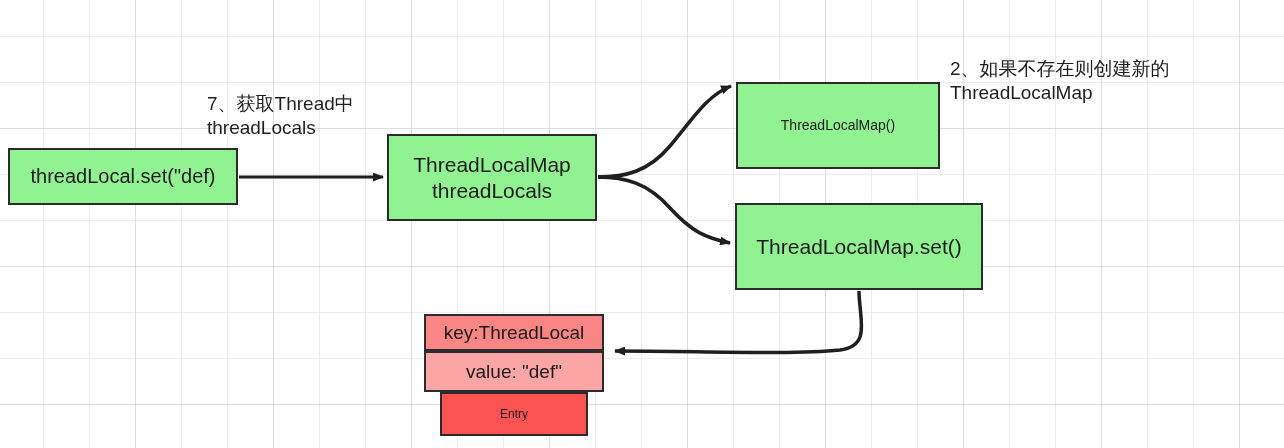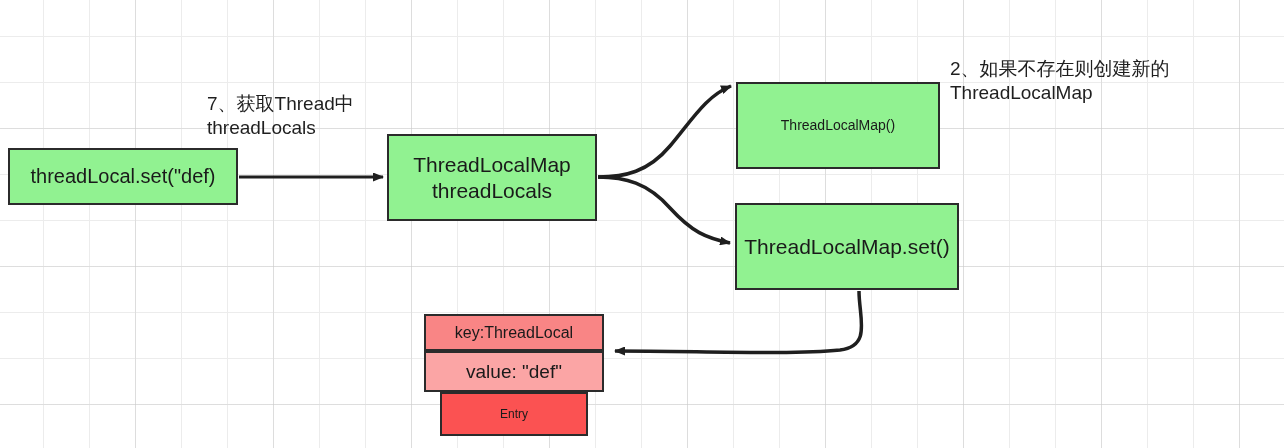--- a/index.html
+++ b/index.html
@@ -66,28 +66,28 @@
     font-size: 21px;
   }
   .n-tlmap-ctor {
     left: 736px; top: 39px;
     width: 204px; height: 87px;
     font-size: 14px;
     margin-top: 43px;
   }
   .n-tlmap-set {
     left: 735px; top: 203px;
-    width: 224px; height: 87px;
+    width: 248px; height: 87px;
     font-size: 21px;
   }
   .n-entry-key {
     left: 424px; top: 314px;
     width: 180px; height: 37px;
     background: #f98585;
-    font-size: 16px;
+    font-size: 19px;
   }
   .n-entry-value {
     left: 424px; top: 351px;
     width: 180px; height: 41px;
     background: #fba5a5;
     font-size: 19px;
   }
   .n-entry-label {
     left: 440px; top: 392px;
     width: 148px; height: 44px;

